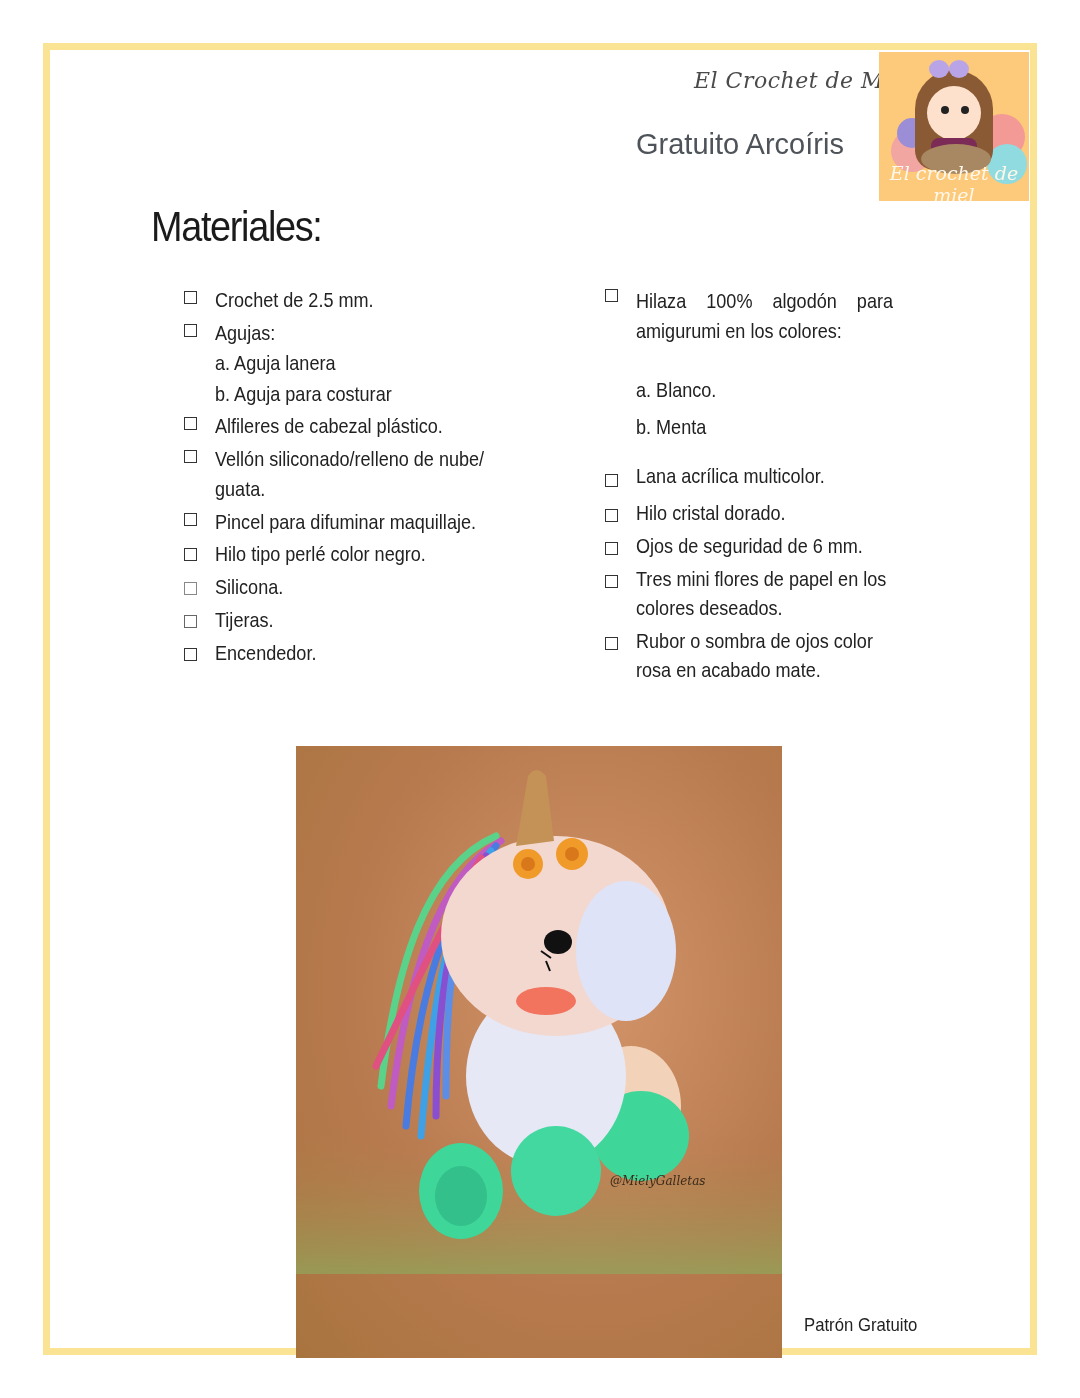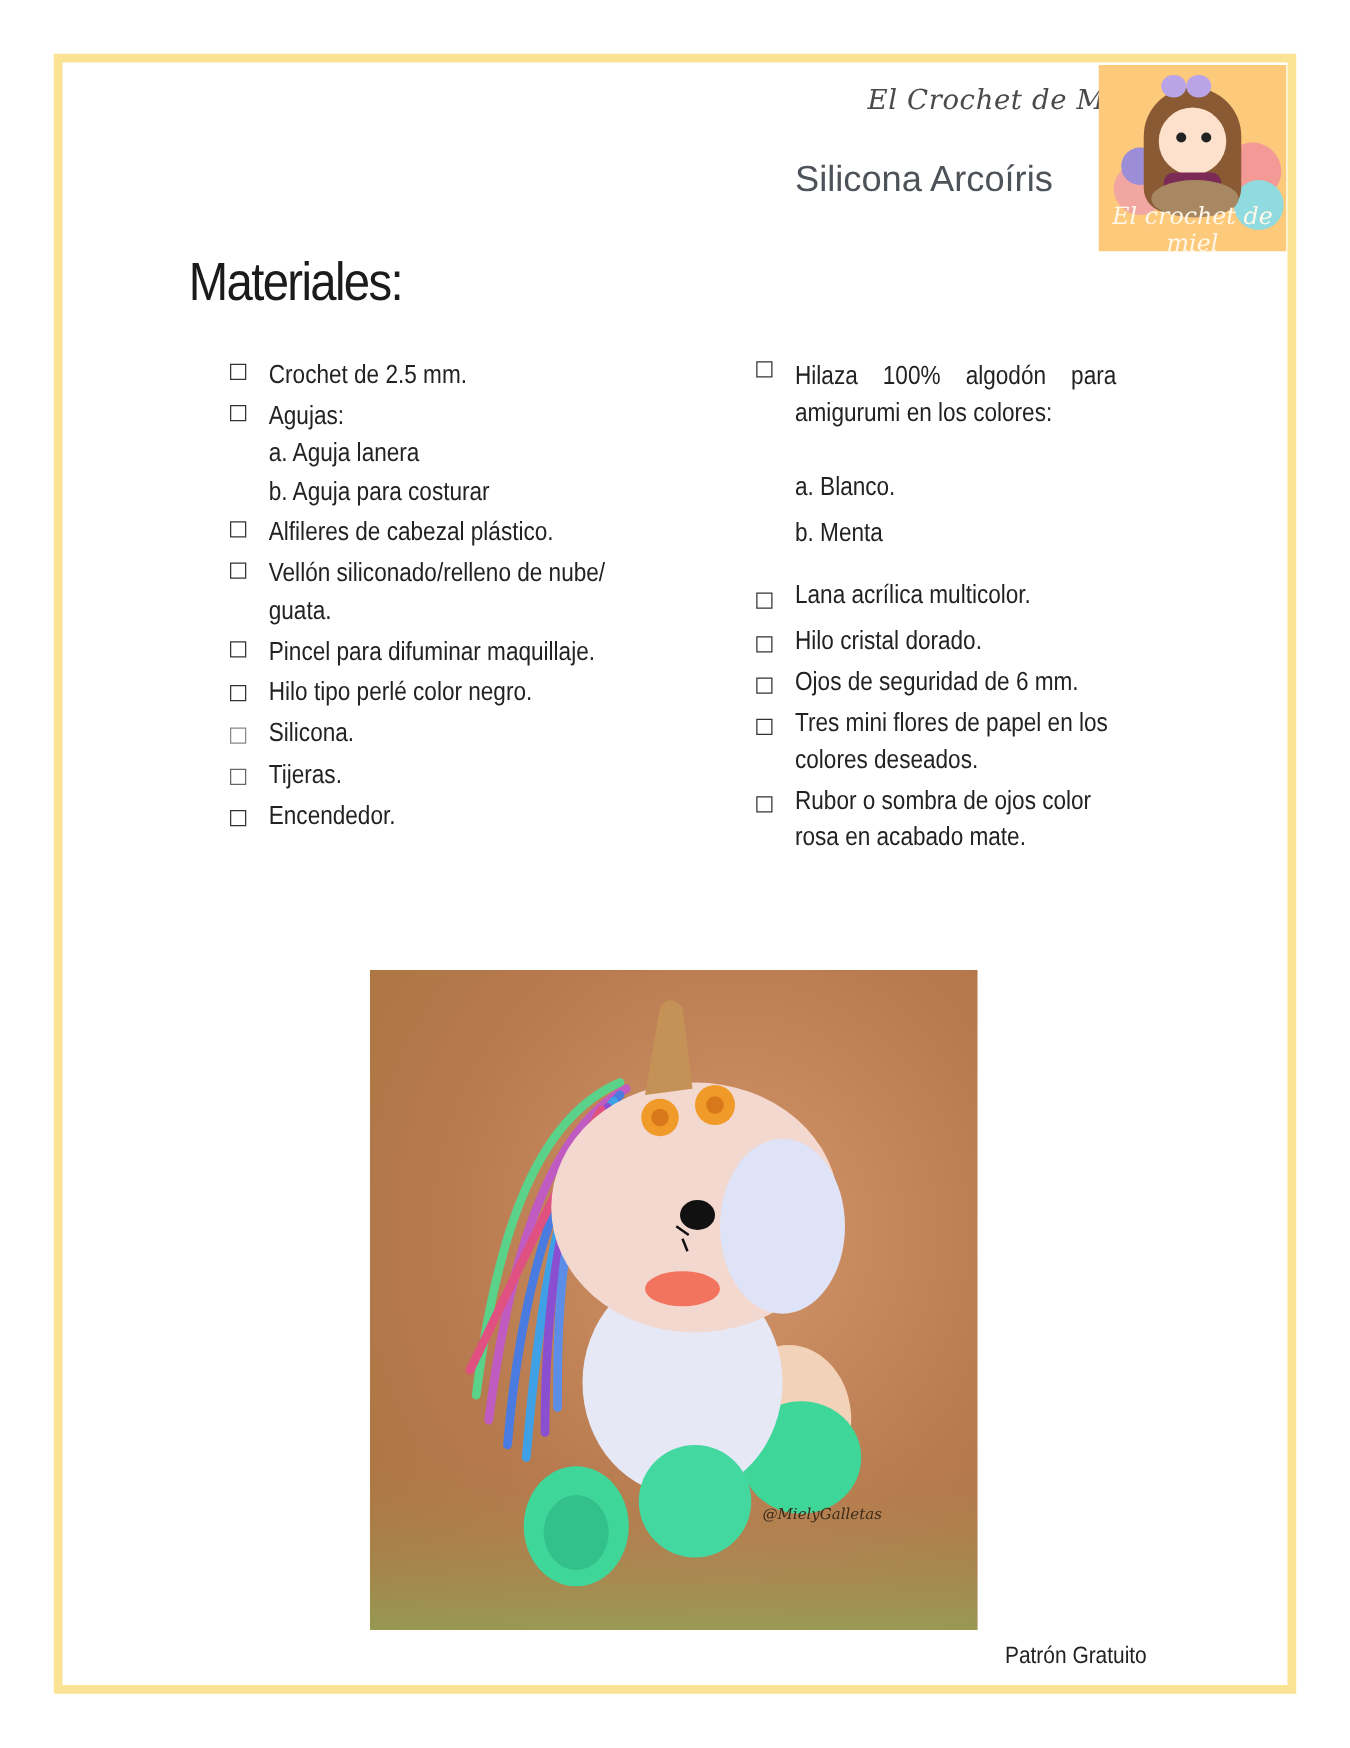--- a/index.html
+++ b/index.html
@@ -23,32 +23,32 @@
   .logo .body { position: absolute; left: 52px; top: 86px; width: 46px; height: 24px; background: #7b2b55; border-radius: 8px 8px 0 0; }
   .logo .dog { position: absolute; left: 42px; top: 92px; width: 70px; height: 30px; background: #a88763; border-radius: 50%; }
   .logo .logo-text { position: absolute; left: 0; right: 0; top: 110px; text-align: center;
                      font-family: "DejaVu Serif", serif; font-style: italic; color: #fff8ea; font-size: 19px; }
   .heading { position: absolute; left: 151px; top: 202px; font-size: 43px; color: #1b1b1b;
              font-family: "Liberation Sans", sans-serif; letter-spacing: -1.5px; transform: scaleX(0.88); transform-origin: left; }
   .list { position: absolute; font-size: 21px; line-height: 30px; color: #222; }
   .list .item { position: absolute; left: 0; }
   .list .box { position: absolute; left: 0; width: 13px; height: 13px; border: 1.3px solid #333; box-sizing: border-box; background: #fff; }
   .list .txt { position: absolute; left: 31px; white-space: nowrap; transform: scaleX(0.86); transform-origin: left; }
-  .photo { position: absolute; left: 296px; top: 776px; width: 486px; height: 528px; overflow: hidden;
+  .photo { position: absolute; left: 296px; top: 746px; width: 486px; height: 612px; overflow: hidden;
            background: radial-gradient(ellipse at 60% 40%, #d4956b 0%, #b87a4f 55%, #a8743e 100%); }
   .footer { position: absolute; left: 804px; top: 1314px; font-size: 19px; color: #222;
             transform: scaleX(0.88); transform-origin: left; white-space: nowrap; }
 </style>
 </head>
 <body>
 
 <div class="frame"></div>
 
 <div class="brand">El Crochet de Miel</div>
-<div class="doc-title">Silicona Arcoíris</div>
+<div class="doc-title">Gratuito Arcoíris</div>
 
 <div class="logo">
   <div class="yarn" style="left:12px;top:78px;width:42px;height:42px;background:#f2a6a2;"></div>
   <div class="yarn" style="left:100px;top:62px;width:46px;height:46px;background:#f49a96;"></div>
   <div class="yarn" style="left:108px;top:92px;width:40px;height:40px;background:#8fdbe0;"></div>
   <div class="yarn" style="left:18px;top:66px;width:30px;height:30px;background:#9b8ed6;"></div>
   <div class="hair"></div>
   <div class="face"></div>
   <div class="eye" style="left:62px;"></div>
   <div class="eye" style="left:82px;"></div>

